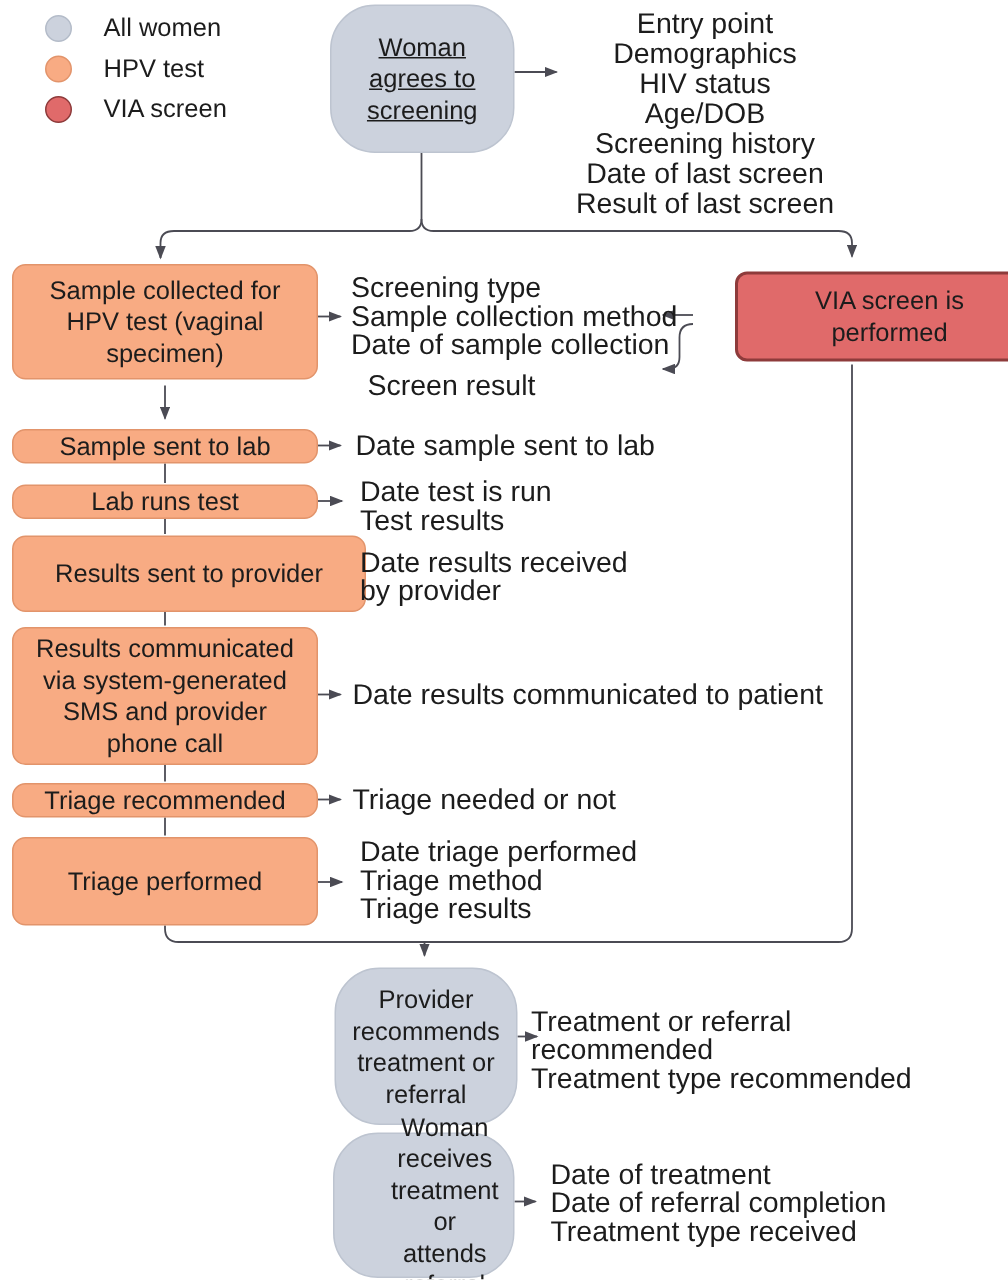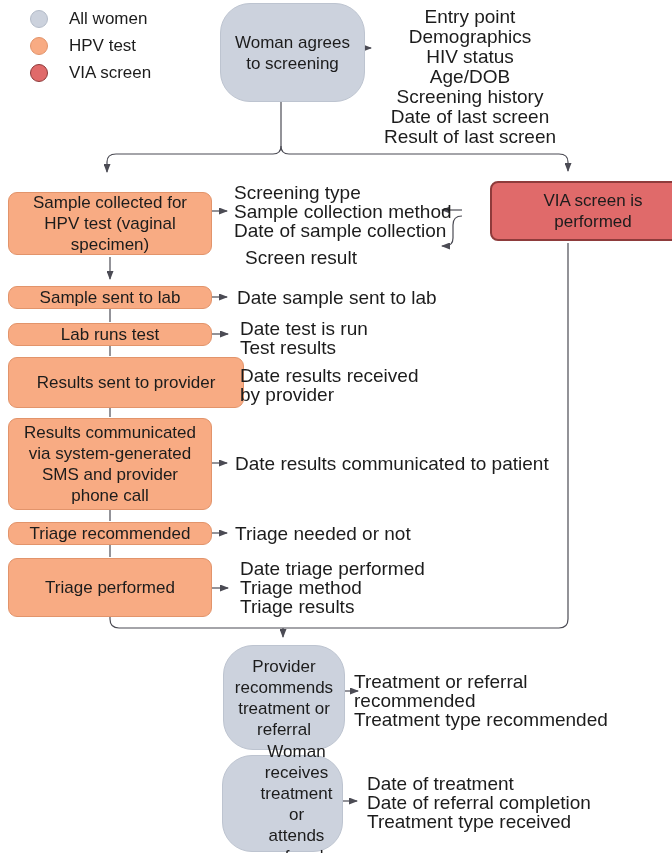--- a/index.html
+++ b/index.html
@@ -78,32 +78,32 @@
 
   <div class="legend">
     <div class="swatch s0" style="left:30px;top:10px;"></div>
     <div class="lbl" style="top:9px;">All women</div>
     <div class="swatch s1" style="left:30px;top:37px;"></div>
     <div class="lbl" style="top:36px;">HPV test</div>
     <div class="swatch s2" style="left:30px;top:64px;"></div>
     <div class="lbl" style="top:63px;">VIA screen</div>
   </div>
 
-  <div class="node gray pill" style="left:220px;top:3px;width:145px;height:99px;">Woman agrees to screening</div>
+  <div class="node gray pill" style="left:220px;top:3px;width:123px;height:99px;text-decoration:underline;">Woman agrees to screening</div>
   <div class="fields center" style="left:355px;top:7px;width:230px;">Entry point
 Demographics
 HIV status
 Age/DOB
 Screening history
 Date of last screen
 Result of last screen</div>
 
   <div class="node red" style="left:462px;top:181px;width:206px;height:60px;margin-left:28px;">VIA screen is performed</div>
 
-  <div class="node orange" style="left:8px;top:192px;width:204px;height:63px;">Sample collected for HPV test (vaginal specimen)</div>
+  <div class="node orange" style="left:8px;top:176px;width:204px;height:77px;">Sample collected for HPV test (vaginal specimen)</div>
   <div class="node orange" style="left:8px;top:286px;width:204px;height:23px;">Sample sent to lab</div>
   <div class="node orange" style="left:8px;top:323px;width:204px;height:23px;">Lab runs test</div>
   <div class="node orange" style="left:8px;top:357px;width:236px;height:51px;">Results sent to provider</div>
   <div class="node orange" style="left:8px;top:418px;width:204px;height:92px;text-align:center;">Results communicated via system-generated SMS and provider phone call</div>
   <div class="node orange" style="left:8px;top:522px;width:204px;height:23px;">Triage recommended</div>
   <div class="node orange" style="left:8px;top:558px;width:204px;height:59px;">Triage performed</div>
 
   <div class="fields" style="left:234px;top:183px;width:230px;">Screening type
 Sample collection method
 Date of sample collection</div>

